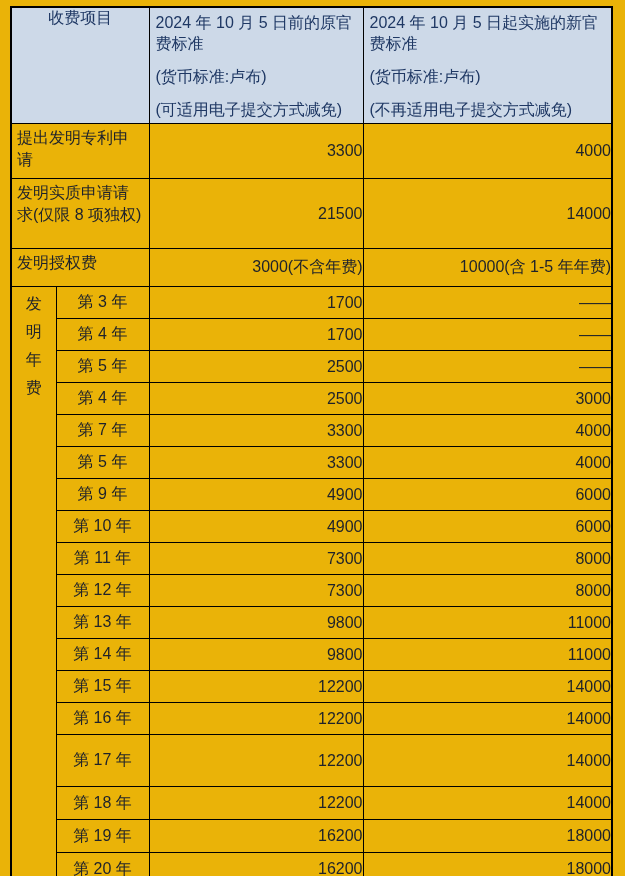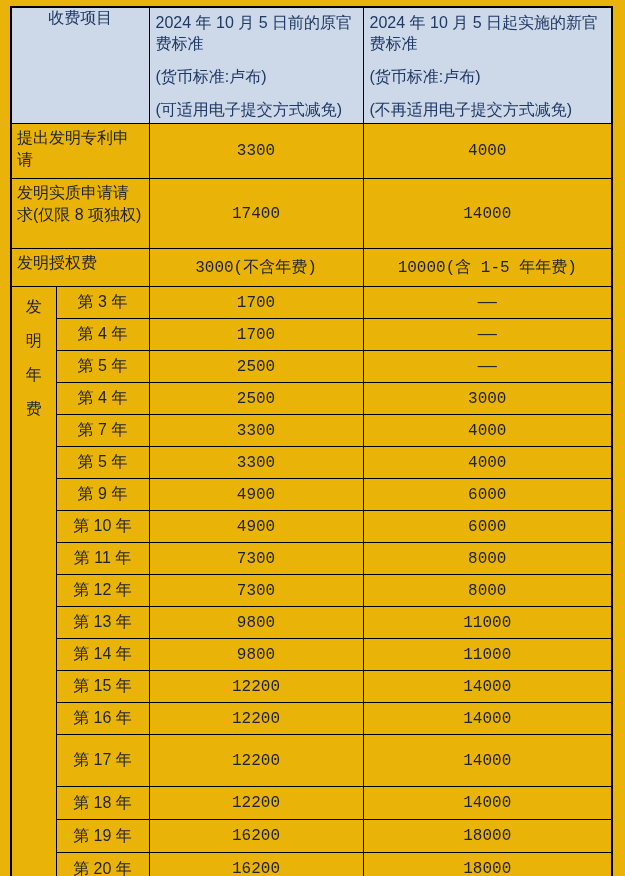--- a/index.html
+++ b/index.html
@@ -35,35 +35,35 @@
   }
   th.h-item { vertical-align: middle; text-align: center; }
   .hcell { padding: 4px 6px 0 6px; text-align: left; line-height: 1.32; }
   .hline2, .hline3 { margin-top: 12px; }
 
   
   td.lbl {
     text-align: left; vertical-align: top;
     padding: 3px 4px 0 5px; line-height: 1.35;
   }
-  td.num { text-align: center; vertical-align: middle; font-family: Liberation Mono, monospace; }
+  td.num { text-align: right; vertical-align: middle; }
 
   tr.r1 td { height: 51px; }
   tr.r2 td { height: 66px; }
   tr.r3 td { height: 34px; }
 
   
   tr.yr  td { height: 31px; }
   tr.yr-tall td { height: 51px; }
   tr.yr-b td { height: 32px; }
 
   td.vlbl { vertical-align: top; text-align: center; }
   .vtext {
     width: 18px; margin: 3px auto 0 auto;
-    word-break: break-all; line-height: 34px;
+    word-break: break-all; line-height: 28px;
     text-align: center;
   }
   td.ylbl { text-align: center; vertical-align: middle; }
 </style>
 </head>
 <body>
 
 <div class="page">
   <table class="fee-table">
     <colgroup>
@@ -95,21 +95,21 @@
     </tr>
 
     <tr class="r1">
       <td colspan="2" class="lbl">提出发明专利申请</td>
       <td class="num">3300</td>
       <td class="num">4000</td>
     </tr>
 
     <tr class="r2">
       <td colspan="2" class="lbl">发明实质申请请求(仅限 8 项独权)</td>
-      <td class="num">17400</td>
+      <td class="num">21500</td>
       <td class="num">14000</td>
     </tr>
 
     <tr class="r3">
       <td colspan="2" class="lbl">发明授权费</td>
       <td class="num">3000(不含年费)</td>
       <td class="num">10000(含 1-5 年年费)</td>
     </tr>
 
     <tr class="yr">

